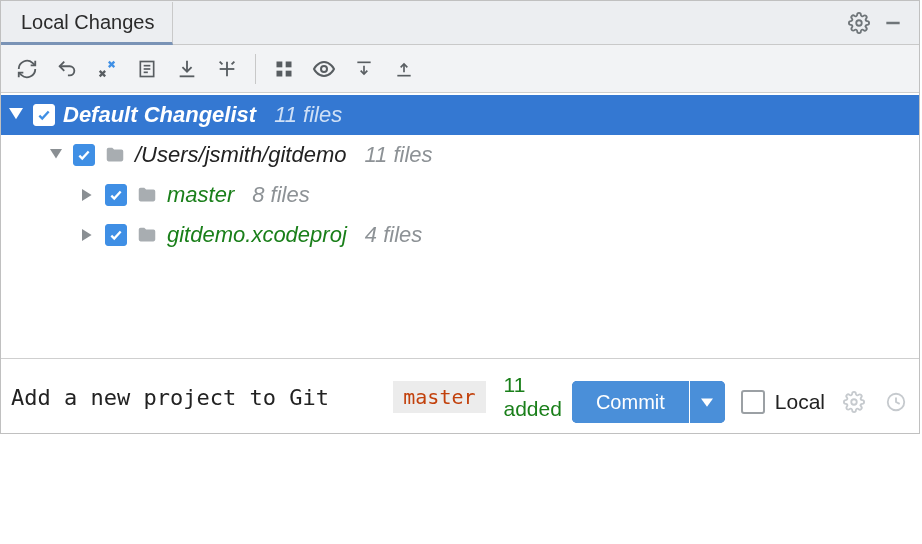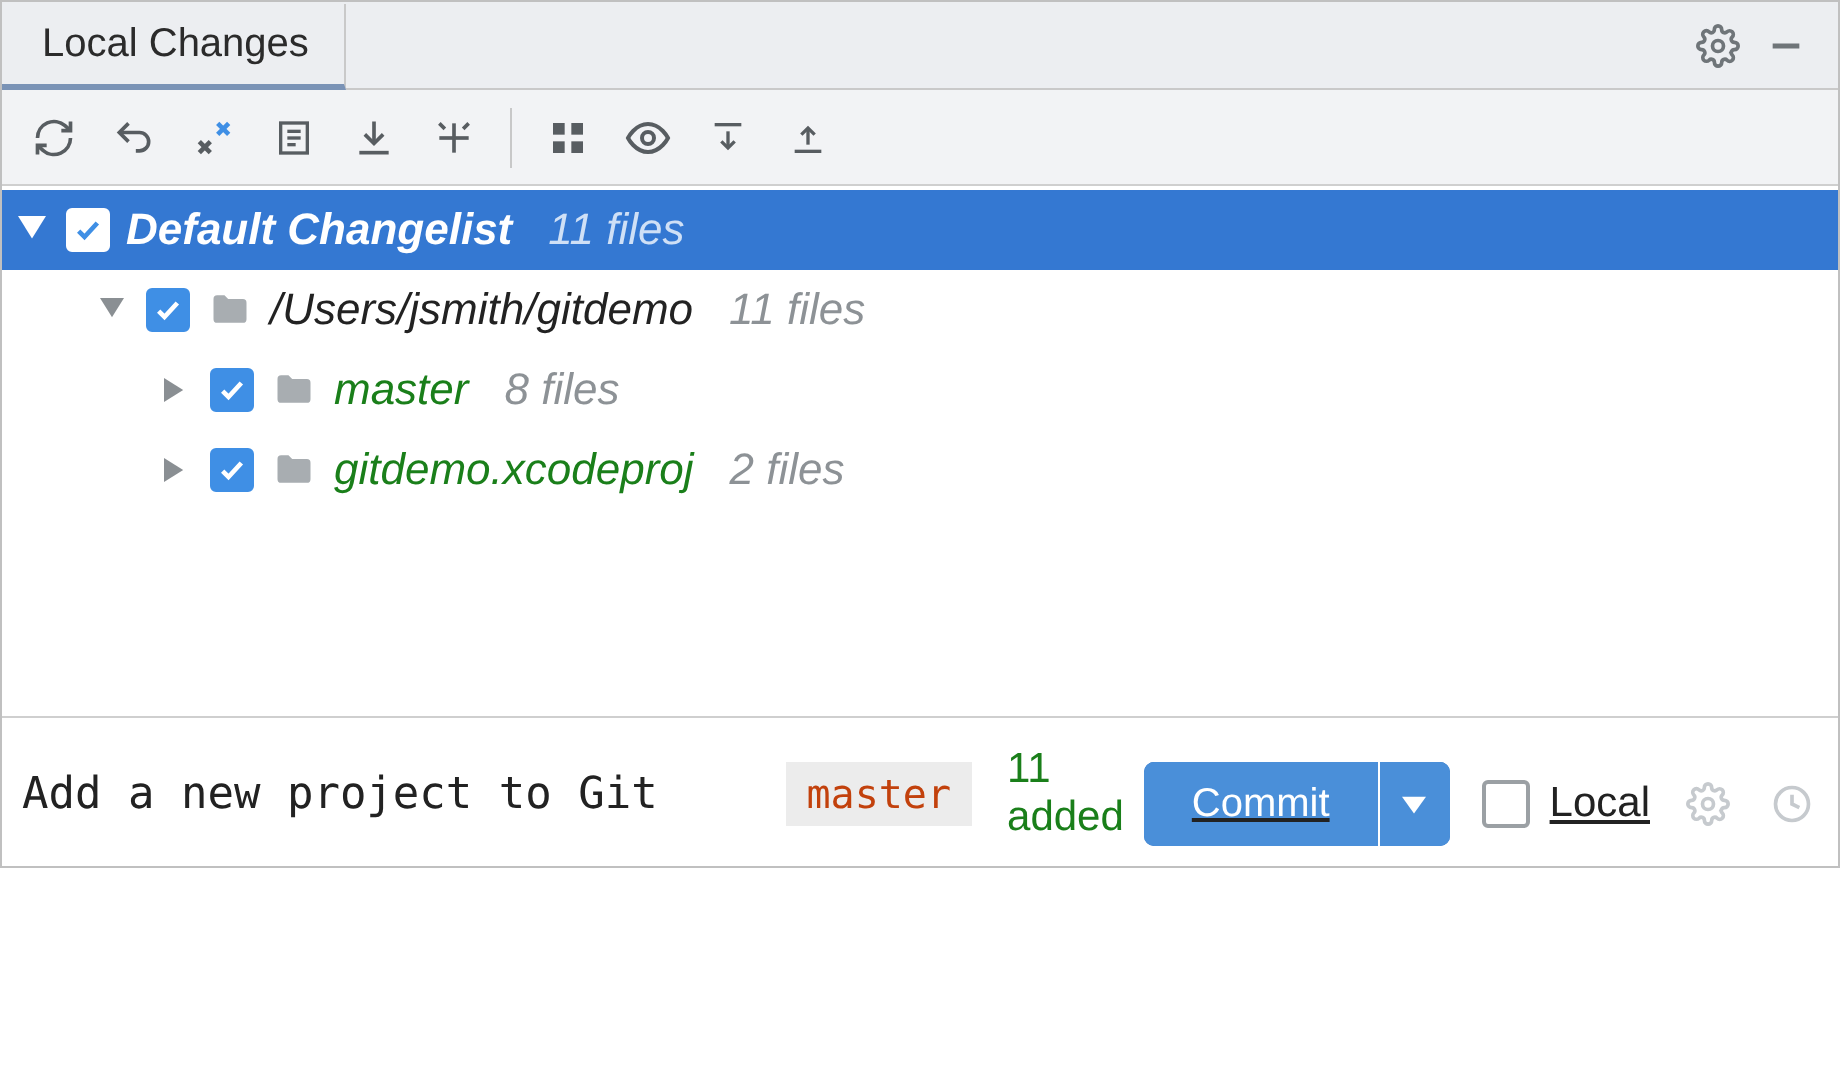--- a/index.html
+++ b/index.html
@@ -126,21 +126,20 @@
   .branch-chip {
     background:#ececec; color:#c2410c;
     font-family:"Menlo","Consolas",monospace;
     font-size:20px;
     padding:4px 10px;
   }
   .added-count { color:#1a7f1a; font-size:21px; }
   .footer {
     display:flex; align-items:center; gap:16px;
     padding-top:10px;
-    text-decoration:underline;
   }
   .commit-btn {
     display:flex; align-items:stretch;
     height:42px; border-radius:5px; overflow:hidden;
     box-shadow: inset 0 0 0 1px #2a6ec2;
   }
   .commit-main {
     background:#4a8fd9; color:#fff; font-size:20px; font-weight:500;
     padding:0 24px; display:flex; align-items:center; cursor:pointer;
   }
@@ -326,21 +325,21 @@
         <svg width="14" height="14" viewBox="0 0 24 24" fill="none" stroke="#fff" stroke-width="4">
             <polyline points="4,13 9,18 20,6"></polyline>
           </svg>
       </span>
       <span class="ficon">
         <svg width="22" height="22" viewBox="0 0 24 24" fill="currentColor">
             <path d="M3 6a2 2 0 0 1 2-2h4l2 2h8a2 2 0 0 1 2 2v9a2 2 0 0 1-2 2H5a2 2 0 0 1-2-2V6z"></path>
           </svg>
       </span>
       <span class="fname added">gitdemo.xcodeproj</span>
-      <span class="fcount">2 files</span>
+      <span class="fcount">4 files</span>
     </div>
 
 
   </div>
 
   <div class="commit-area">
     <input class="commit-msg" value="Add a new project to Git" style="">
     <div class="meta-line">
       <span class="branch-chip">master</span>
       <span class="added-count">11 added</span>

